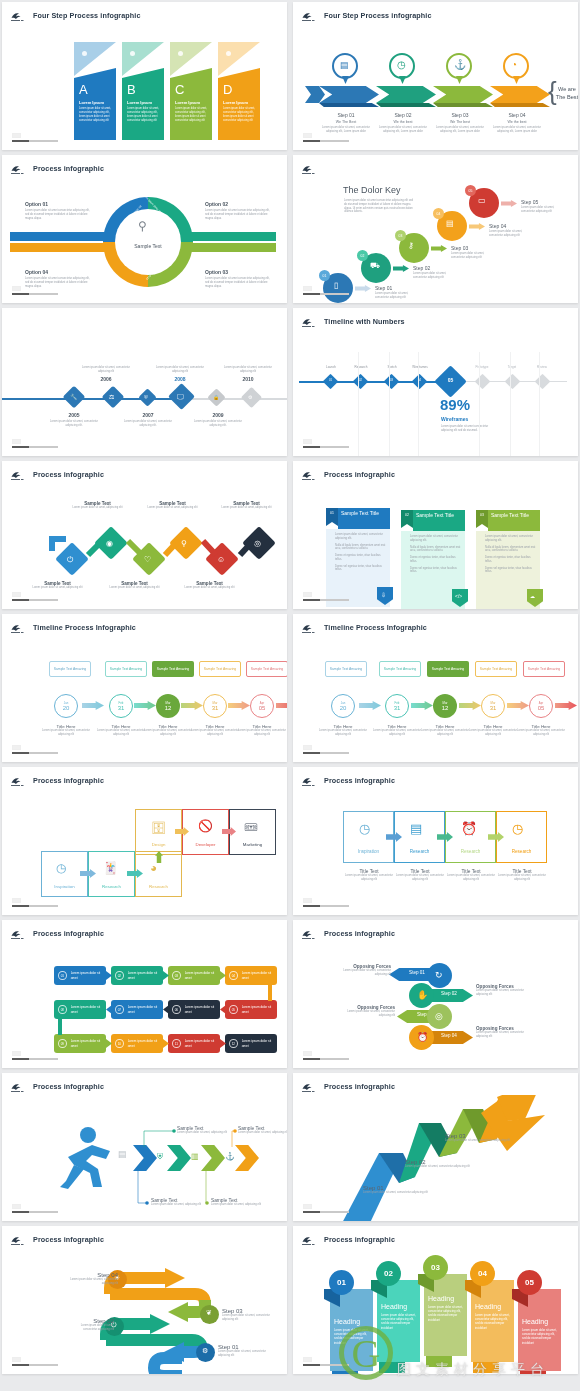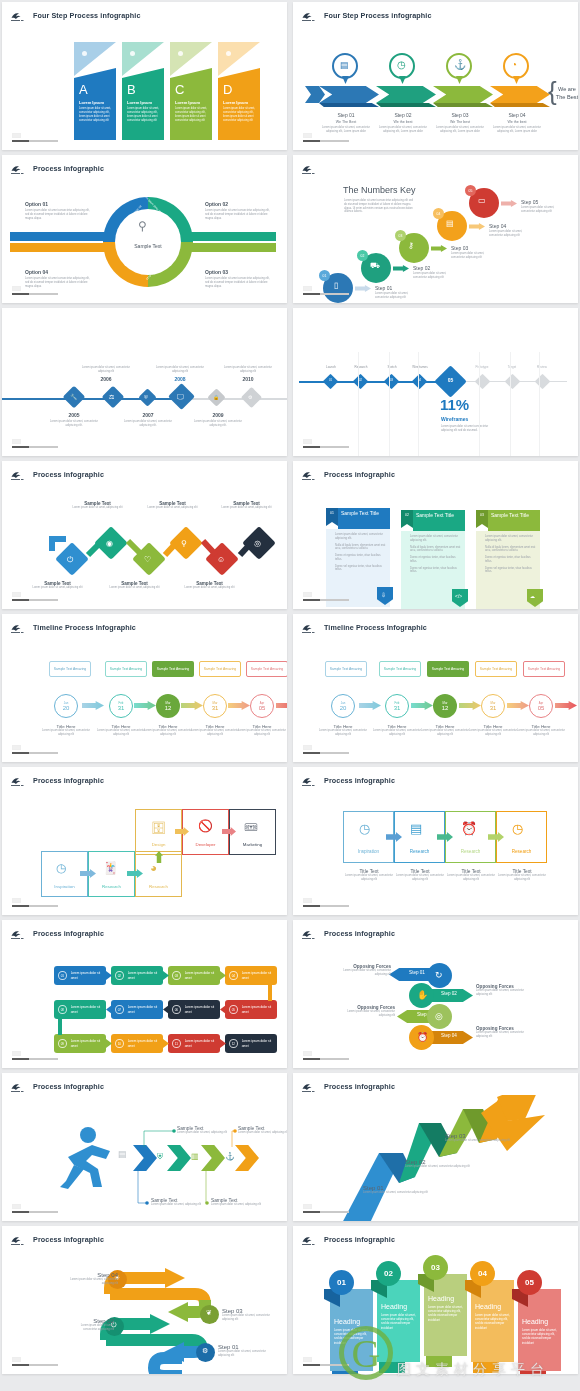--- a/index.html
+++ b/index.html
@@ -262,21 +262,21 @@
       <span class="logo">
         <svg viewBox="0 0 28 24" width="14" height="12">
               <path d="M3 14c3-8 9-11 15-9-3 1-5 3-6 6 3-2 6-2 9 0-4 0-7 2-9 5-3-3-6-3-9-2z" fill="#2b3a4a"></path>
               <rect x="2" y="18" width="18" height="1.6" fill="#2b3a4a"></rect>
               <rect x="22" y="18" width="5" height="1.6" fill="#2b3a4a"></rect>
             </svg>
       </span>
       <span class="s-title"></span>
     </div>
     <div class="canvas">
-      <div style="position:absolute;left:42px;top:8px;font-size:9px;color:#4a5560;font-weight:300">The Numbers Key</div>
+      <div style="position:absolute;left:42px;top:8px;font-size:9px;color:#4a5560;font-weight:300">The Dolor Key</div>
       <div class="tiny" style="left:43px;top:22px;width:72px;position:absolute">Lorem ipsum dolor sit amet consectetur adipiscing elit sed do eiusmod tempor incididunt ut labore et dolore magna aliqua. Ut enim ad minim veniam quis nostrud exercitation ullamco laboris.</div>
 
       <div style="position:absolute;left:22px;top:96px;width:30px;height:30px;border-radius:50%;background:#2c78b5"></div>
       <div style="position:absolute;left:18px;top:93px;width:11px;height:11px;border-radius:50%;background:#5aa9da;color:#fff;font-size:3.4px;display:flex;align-items:center;justify-content:center">01</div>
       <div style="position:absolute;left:33px;top:104px;font-size:8px;color:#fff">▯</div>
       <div style="position:absolute;left:54px;top:108px;width:16px;height:7px;background:#c8daea;clip-path:polygon(0 20%,62% 20%,62% 0,100% 50%,62% 100%,62% 80%,0 80%)"></div>
       <div style="position:absolute;left:74px;top:108px;font-size:5px;color:#555e68">Step 01</div>
       <div class="tiny" style="left:74px;top:115px;width:45px;position:absolute">Lorem ipsum dolor sit amet, consectetur adipiscing elit</div>
 
       <div style="position:absolute;left:60px;top:76px;width:30px;height:30px;border-radius:50%;background:#1fa07f"></div>
@@ -361,20 +361,30 @@
     </div>
     <div class="footer">
           <div class="f1"></div>
           <div class="f2"></div>
         </div>
    </div>
   </div>
 
   <div class="slide">
    <div class="slide-inner">
+    <div class="hdr">
+      <span class="logo">
+        <svg viewBox="0 0 28 24" width="14" height="12">
+              <path d="M3 14c3-8 9-11 15-9-3 1-5 3-6 6 3-2 6-2 9 0-4 0-7 2-9 5-3-3-6-3-9-2z" fill="#2b3a4a"></path>
+              <rect x="2" y="18" width="18" height="1.6" fill="#2b3a4a"></rect>
+              <rect x="22" y="18" width="5" height="1.6" fill="#2b3a4a"></rect>
+            </svg>
+      </span>
+      <span class="s-title">Timeline with Numbers</span>
+    </div>
     <div class="canvas">
       <div style="position:absolute;left:-2px;top:51px;width:158px;height:1.8px;background:#1f7ac0"></div>
       <div style="position:absolute;left:156px;top:51px;width:110px;height:1.2px;background:#dadde0"></div>
 
       <div class="dia" style="left:24px;top:46px;width:11px;height:11px;background:#1f7ac0;border-radius:1px"></div>
       <div style="position:absolute;left:25px;top:49px;width:9px;text-align:center;font-size:2.6px;color:#fff">01</div>
       <div style="position:absolute;left:16px;top:35px;width:28px;text-align:center;font-size:3px;color:#8b9199">Launch</div>
 
       <div class="dia" style="left:54px;top:46px;width:11px;height:11px;background:#1f7ac0;border-radius:1px"></div>
       <div style="position:absolute;left:55px;top:49px;width:9px;text-align:center;font-size:2.6px;color:#fff">02</div>
@@ -391,21 +401,21 @@
       <div class="dia" style="left:138px;top:40px;width:23px;height:23px;background:#1f7ac0;border-radius:2px"></div>
       <div style="position:absolute;left:139px;top:47px;width:21px;text-align:center;font-size:5px;font-weight:bold;color:#fff">05</div>
 
       <div class="dia" style="left:176px;top:46px;width:11px;height:11px;background:#d8dbde;border-radius:1px"></div>
       <div style="position:absolute;left:167px;top:35px;width:28px;text-align:center;font-size:3px;color:#b2b7bd">Prototype</div>
       <div class="dia" style="left:206px;top:46px;width:11px;height:11px;background:#d8dbde;border-radius:1px"></div>
       <div style="position:absolute;left:197px;top:35px;width:28px;text-align:center;font-size:3px;color:#b2b7bd">Target</div>
       <div class="dia" style="left:236px;top:46px;width:11px;height:11px;background:#d8dbde;border-radius:1px"></div>
       <div style="position:absolute;left:227px;top:35px;width:28px;text-align:center;font-size:3px;color:#b2b7bd">Review</div>
 
-      <div style="position:absolute;left:139px;top:66px;font-size:15px;font-weight:bold;color:#1f7ac0">11%</div>
+      <div style="position:absolute;left:139px;top:66px;font-size:15px;font-weight:bold;color:#1f7ac0">89%</div>
       <div style="position:absolute;left:140px;top:86px;font-size:5px;font-weight:bold;color:#1f7ac0">Wireframes</div>
       <div class="tiny" style="position:absolute;left:140px;top:95px;width:56px">Lorem ipsum dolor sit amet consectetur adipiscing elit sed do eiusmod.</div>
 
       <div style="position:absolute;left:57px;top:22px;width:1px;height:106px;background:#f0f1f2"></div>
       <div style="position:absolute;left:88px;top:22px;width:1px;height:106px;background:#f0f1f2"></div>
       <div style="position:absolute;left:117px;top:22px;width:1px;height:106px;background:#f0f1f2"></div>
       <div style="position:absolute;left:178px;top:22px;width:1px;height:106px;background:#f0f1f2"></div>
       <div style="position:absolute;left:209px;top:22px;width:1px;height:106px;background:#f0f1f2"></div>
       <div style="position:absolute;left:238px;top:22px;width:1px;height:106px;background:#f0f1f2"></div>
     </div>

